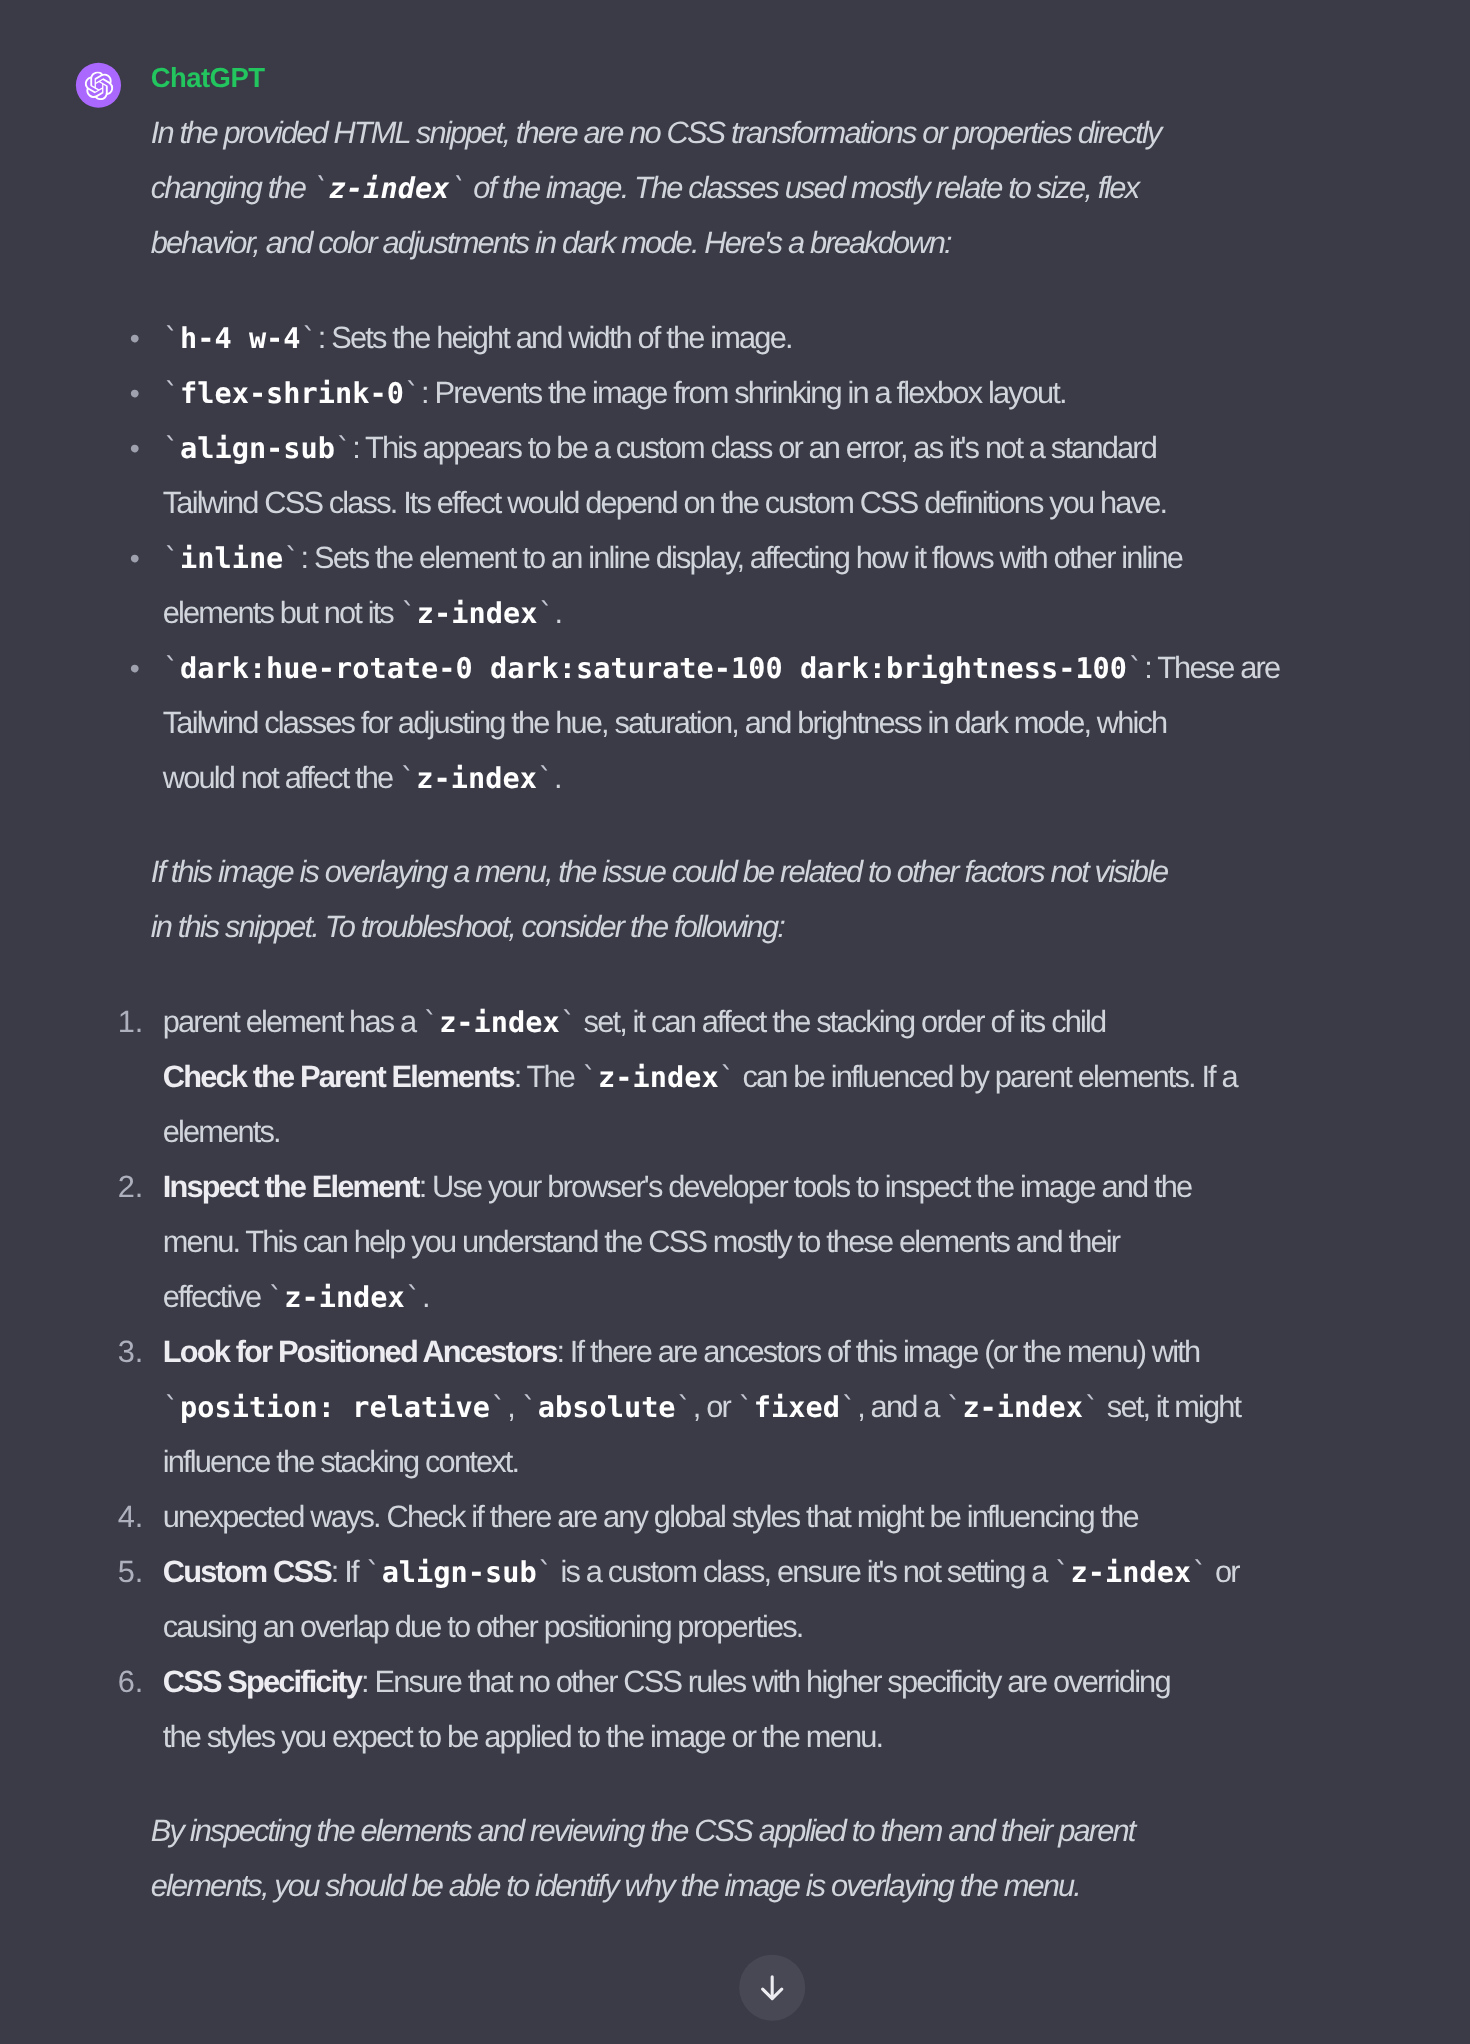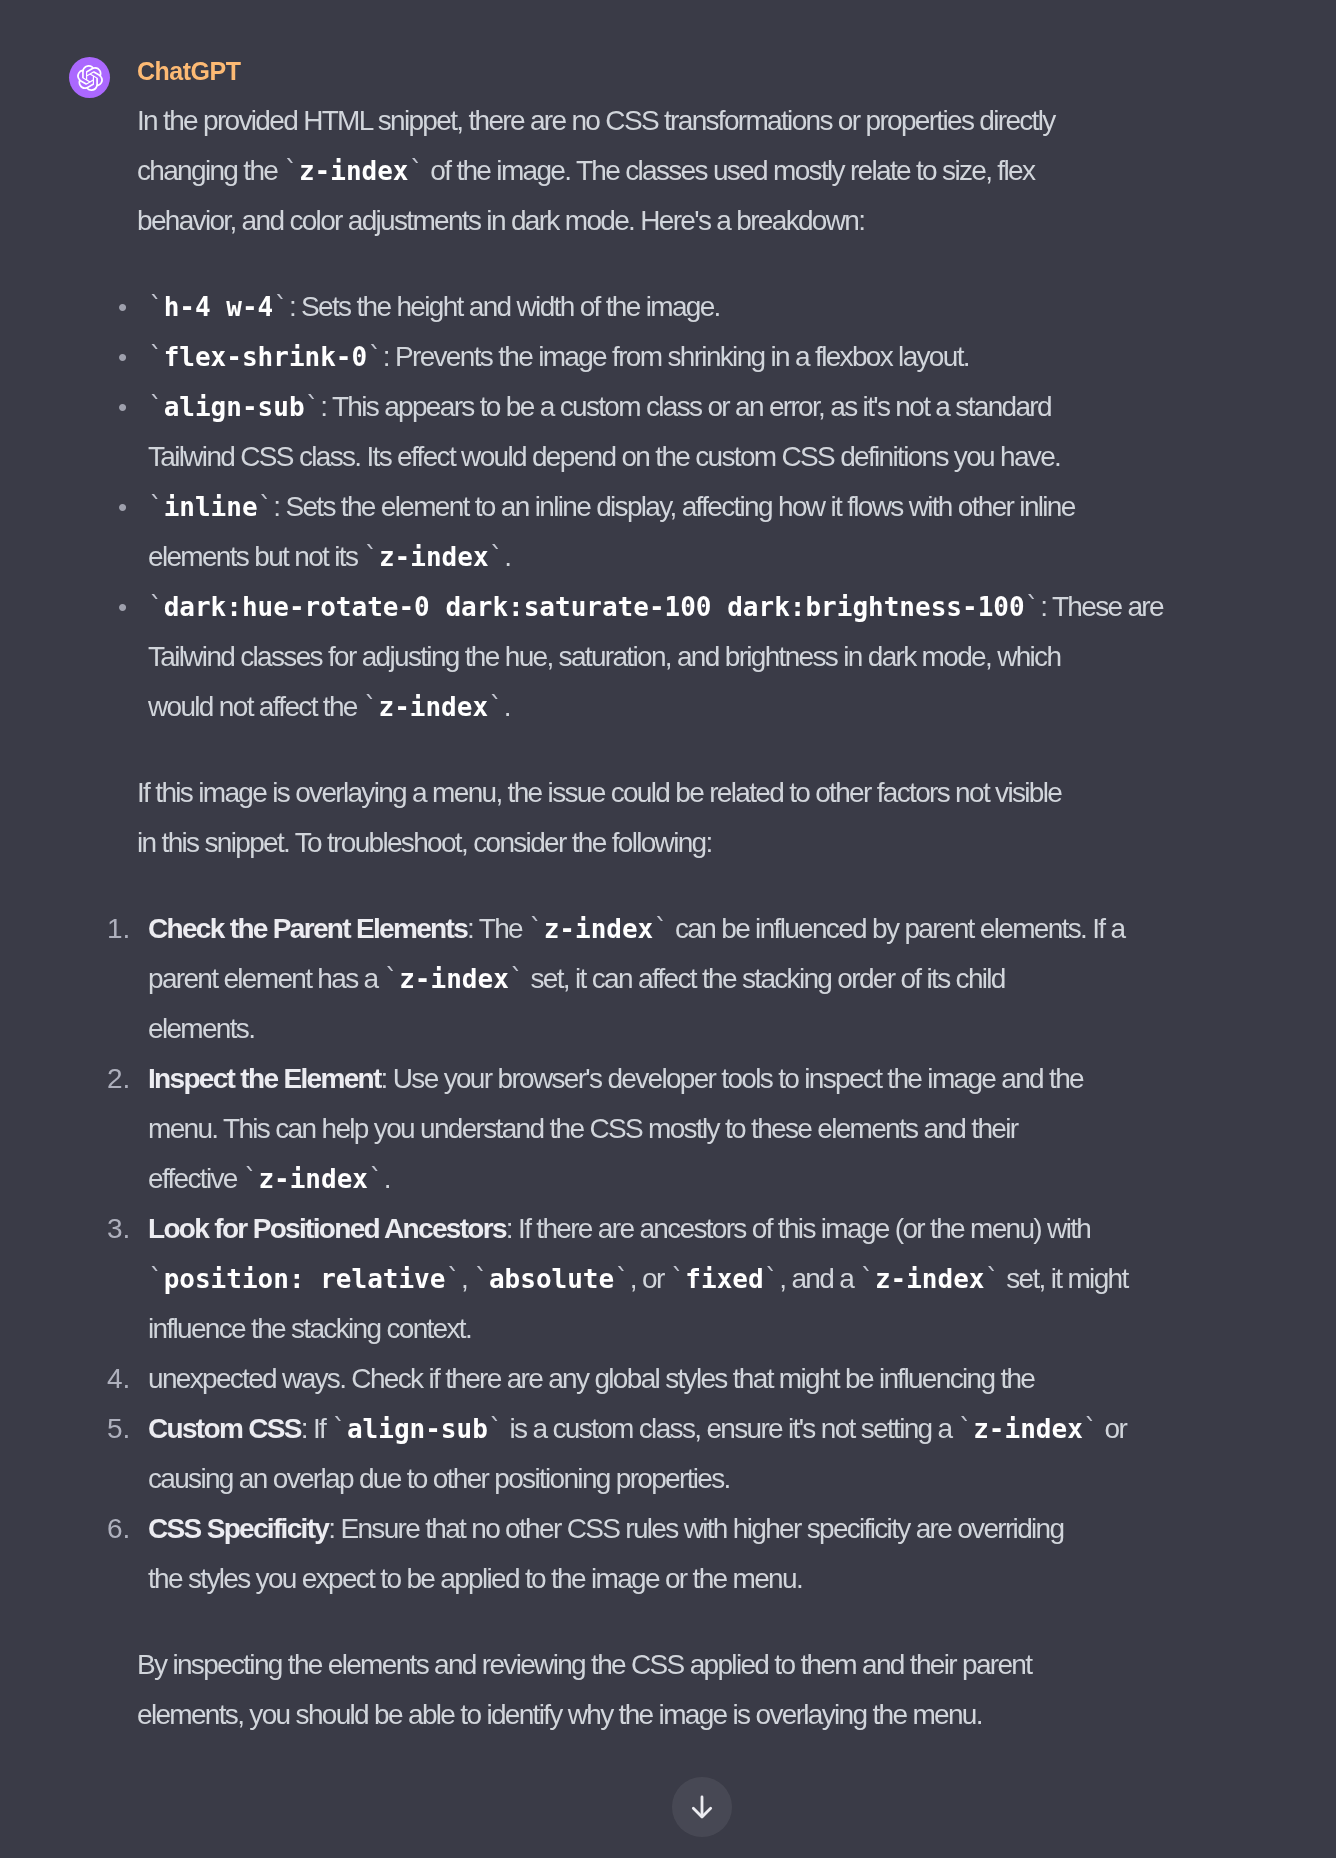--- a/index.html
+++ b/index.html
@@ -11,34 +11,34 @@
     overflow:hidden;
     position:relative;
   }
   .chat{
     position:relative;
     padding:46px 0 0 137px;
     width:1150px;
   }
   .assistant-header{
     height:50px;line-height:50px;
-    font-size:25px;font-weight:700;color:#fdba74;
+    font-size:25px;font-weight:700;color:#22c55e;
     letter-spacing:-0.02em;
   }
   .avatar{
     position:absolute;left:69px;top:57px;
     width:41px;height:41px;border-radius:50%;
     background:#ab68ff;
     display:flex;align-items:center;justify-content:center;
   }
   .avatar svg{width:26px;height:26px;fill:#ffffff;}
   .msg-body{
     font-size:28px;line-height:50px;letter-spacing:-0.06em;
   }
-  .block-paragraph{margin:0 0 36px 0;}
+  .block-paragraph{margin:0 0 36px 0;font-style:italic;}
   .block-list{margin:0 0 36px 0;}
   .line{white-space:pre;height:50px;}
   .li{position:relative;padding-left:11px;}
   .marker{
     position:absolute;left:-30px;top:0;width:20px;
     text-align:right;color:#aeb0bd;letter-spacing:0;
   }
   .bullet-marker{font-size:26px;color:#9fa1ae;}
   .code{
     font-family:"DejaVu Sans Mono",monospace;
@@ -101,22 +101,22 @@
           <div class="line">would not affect the <span class="code"><span class="tick">`</span>z-index<span class="tick">`</span></span>.</div>
         </div>
       </div>
       <div class="block-paragraph">
         <div class="line">If this image is overlaying a menu, the issue could be related to other factors not visible</div>
         <div class="line">in this snippet. To troubleshoot, consider the following:</div>
       </div>
       <div class="block-list">
         <div class="li">
           <span class="marker">1.</span>
+          <div class="line">parent element has a <span class="code"><span class="tick">`</span>z-index<span class="tick">`</span></span> set, it can affect the stacking order of its child</div>
           <div class="line"><span class="bold">Check the Parent Elements</span>: The <span class="code"><span class="tick">`</span>z-index<span class="tick">`</span></span> can be influenced by parent elements. If a</div>
-          <div class="line">parent element has a <span class="code"><span class="tick">`</span>z-index<span class="tick">`</span></span> set, it can affect the stacking order of its child</div>
           <div class="line">elements.</div>
         </div>
         <div class="li">
           <span class="marker">2.</span>
           <div class="line"><span class="bold">Inspect the Element</span>: Use your browser's developer tools to inspect the image and the</div>
           <div class="line">menu. This can help you understand the CSS mostly to these elements and their</div>
           <div class="line">effective <span class="code"><span class="tick">`</span>z-index<span class="tick">`</span></span>.</div>
         </div>
         <div class="li">
           <span class="marker">3.</span>

